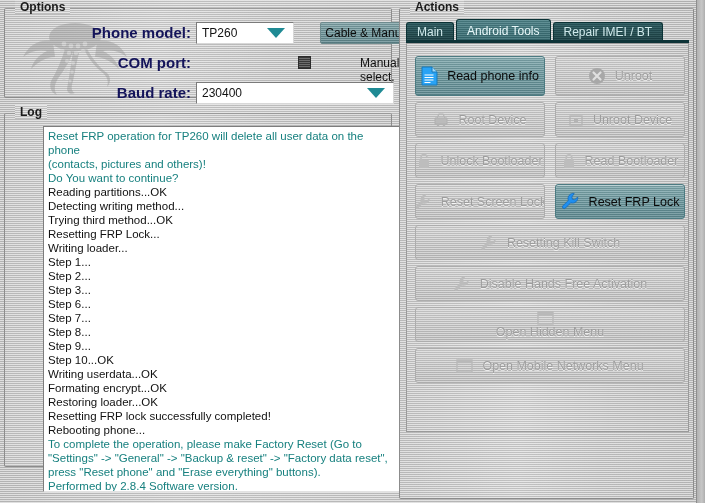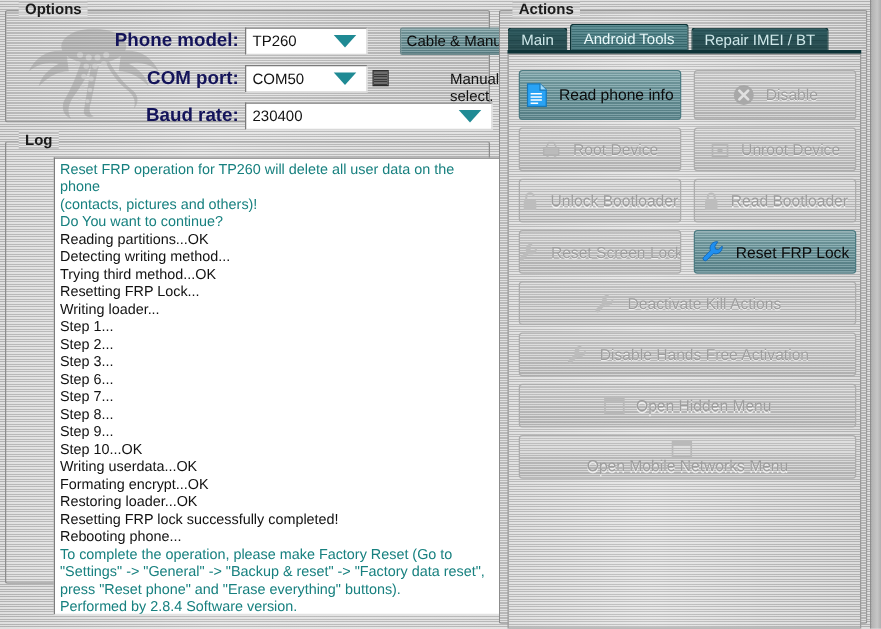--- a/index.html
+++ b/index.html
@@ -232,21 +232,21 @@
   #tab-underline {
     position: absolute;
     left: 6px; top: 31px;
     width: 283px; height: 3px;
     background: #0e3438;
   }
 
   #panel {
     position: absolute;
     left: 6px; top: 34px;
-    width: 283px; height: 460px;
+    width: 283px; height: 389px;
     border: 1px solid #9a9a9a;
     background:
       repeating-linear-gradient(to bottom,
         rgba(255,255,255,0.50) 0px, rgba(255,255,255,0.50) 1px,
         rgba(145,145,145,0.20) 1px, rgba(145,145,145,0.20) 2px),
       linear-gradient(to right,#c3c3c3,#cfcfcf 40%,#c1c1c1 75%,#bababa);
   }
 
   .abtn {
     position: absolute;
@@ -331,24 +331,20 @@
     <span class="cval">TP260</span>
     <span class="arrow-down"></span>
   </div>
   <div class="metal-btn" style="left:293px; top:13px; width:96px; height:22px;margin-left:22px;">
     <span>Cable &amp; Manual</span>
   </div>
 
   <div class="opt-row" style="left:96px; top:43px; width:90px;">
     <span class="opt-label">COM port:</span>
   </div>
-  <div class="combo" style="left:191px; top:43px; width:98px;">
-    <span class="cval">COM50</span>
-    <span class="arrow-down"></span>
-  </div>
   <div class="chk-icon" style="left:293px; top:47px;"></div>
   <div class="chk-text" style="left:311px; top:47px;margin-left:44px;">Manual select.</div>
 
   <div class="opt-row" style="left:96px; top:73px; width:90px;">
     <span class="opt-label">Baud rate:</span>
   </div>
   <div class="combo" style="left:191px; top:73px; width:198px;">
     <span class="cval">230400</span>
     <span class="arrow-down"></span>
   </div>
@@ -407,21 +403,21 @@
       <span class="lbl">Read phone info</span>
     </div>
 
     <div class="abtn dis" style="left:148px; top:12px; width:130px; height:40px;">
       <span class="ico">
         <svg width="18" height="18" viewBox="0 0 18 18">
           <circle cx="9" cy="9" r="8" fill="#a8a8a8"></circle>
           <path d="M5.5 5.5l7 7M12.5 5.5l-7 7" stroke="#e0e0e0" stroke-width="2.2" stroke-linecap="round"></path>
         </svg>
       </span>
-      <span class="lbl">Disable</span>
+      <span class="lbl">Unroot</span>
     </div>
 
     <div class="abtn dis" style="left:8px;  top:58px; width:130px; height:35px;">
       <span class="ico">
         <svg width="16" height="14" viewBox="0 0 16 14">
           <path d="M2 5h12v6H2z" fill="#bbb" stroke="#b0b0b0"></path>
           <circle cx="5" cy="13" r="1.3" fill="#b5b5b5"></circle>
             <circle cx="11" cy="13" r="1.3" fill="#b5b5b5"></circle>
           <path d="M4 5l2-4h4l2 4" fill="none" stroke="#b5b5b5" stroke-width="1.2"></path>
         </svg>
@@ -476,43 +472,43 @@
       </span>
       <span class="lbl">Reset FRP Lock</span>
     </div>
 
     <div class="abtn dis" style="left:8px; top:181px; width:270px; height:35px;">
       <span class="ico">
         <svg width="18" height="18" viewBox="0 0 18 18">
           <path d="M12.5 1.5a5 5 0 0 0-5.6 6.6L1.8 13.2a1.6 1.6 0 0 0 2.2 2.3l5-5.1a5 5 0 0 0 6.6-5.6l-2.7 2.7-2.3-.4-.4-2.3z" fill="#bcbcbc"></path>
         </svg>
       </span>
-      <span class="lbl">Deactivate Kill Actions</span>
+      <span class="lbl">Resetting Kill Switch</span>
     </div>
 
     <div class="abtn dis" style="left:8px; top:222px; width:270px; height:35px;">
       <span class="ico">
         <svg width="18" height="18" viewBox="0 0 18 18">
           <path d="M12.5 1.5a5 5 0 0 0-5.6 6.6L1.8 13.2a1.6 1.6 0 0 0 2.2 2.3l5-5.1a5 5 0 0 0 6.6-5.6l-2.7 2.7-2.3-.4-.4-2.3z" fill="#bcbcbc"></path>
         </svg>
       </span>
       <span class="lbl">Disable Hands Free Activation</span>
     </div>
 
-    <div class="abtn dis" style="left:8px; top:263px; width:270px; height:35px;">
+    <div class="abtn dis" style="left:8px; top:263px; width:270px; height:35px;flex-direction:column;">
       <span class="ico">
         <svg width="17" height="14" viewBox="0 0 17 14">
           <rect x="1" y="1" width="15" height="12" fill="none" stroke="#b9b9b9" stroke-width="1.4"></rect>
           <rect x="1" y="1" width="15" height="3.2" fill="#b9b9b9"></rect>
         </svg>
       </span>
       <span class="lbl">Open Hidden Menu</span>
     </div>
 
-    <div class="abtn dis" style="left:8px; top:304px; width:270px; height:35px;flex-direction:column;">
+    <div class="abtn dis" style="left:8px; top:304px; width:270px; height:35px;">
       <span class="ico">
         <svg width="17" height="14" viewBox="0 0 17 14">
           <rect x="1" y="1" width="15" height="12" fill="none" stroke="#b9b9b9" stroke-width="1.4"></rect>
           <rect x="1" y="1" width="15" height="3.2" fill="#b9b9b9"></rect>
         </svg>
       </span>
       <span class="lbl">Open Mobile Networks Menu</span>
     </div>
   </div>
 </div>

